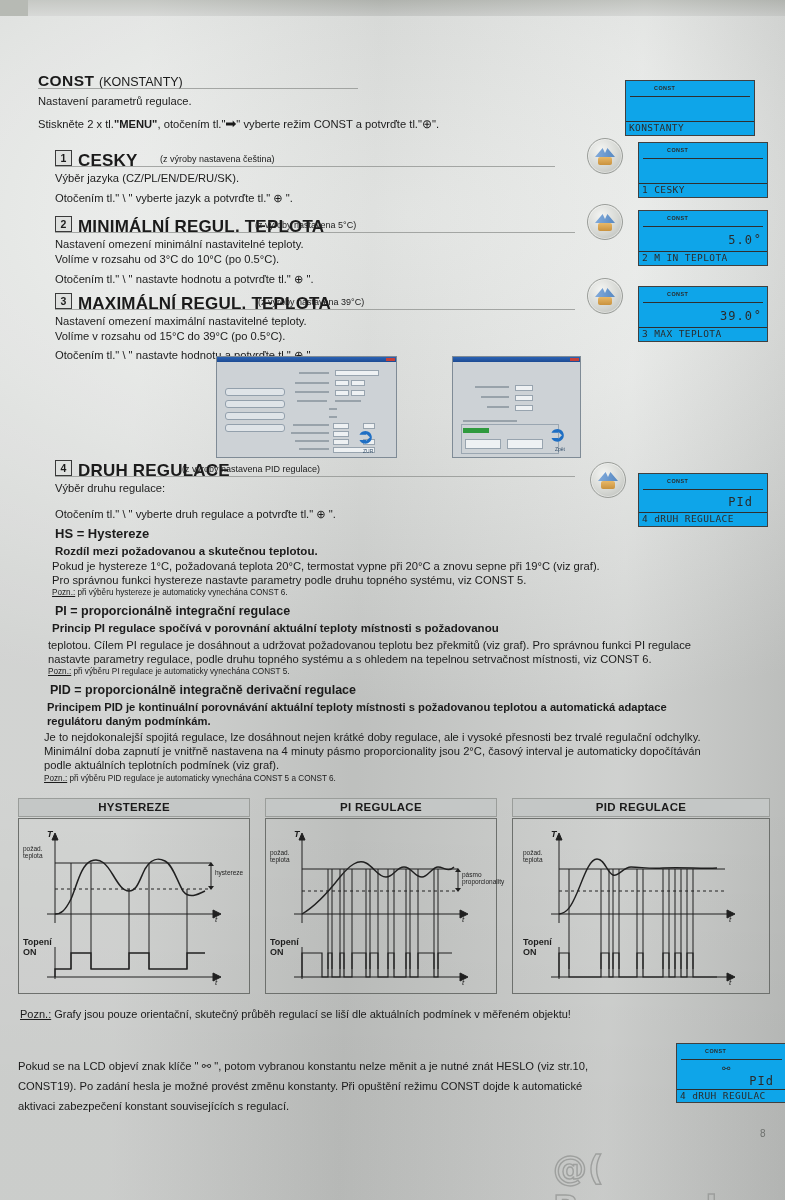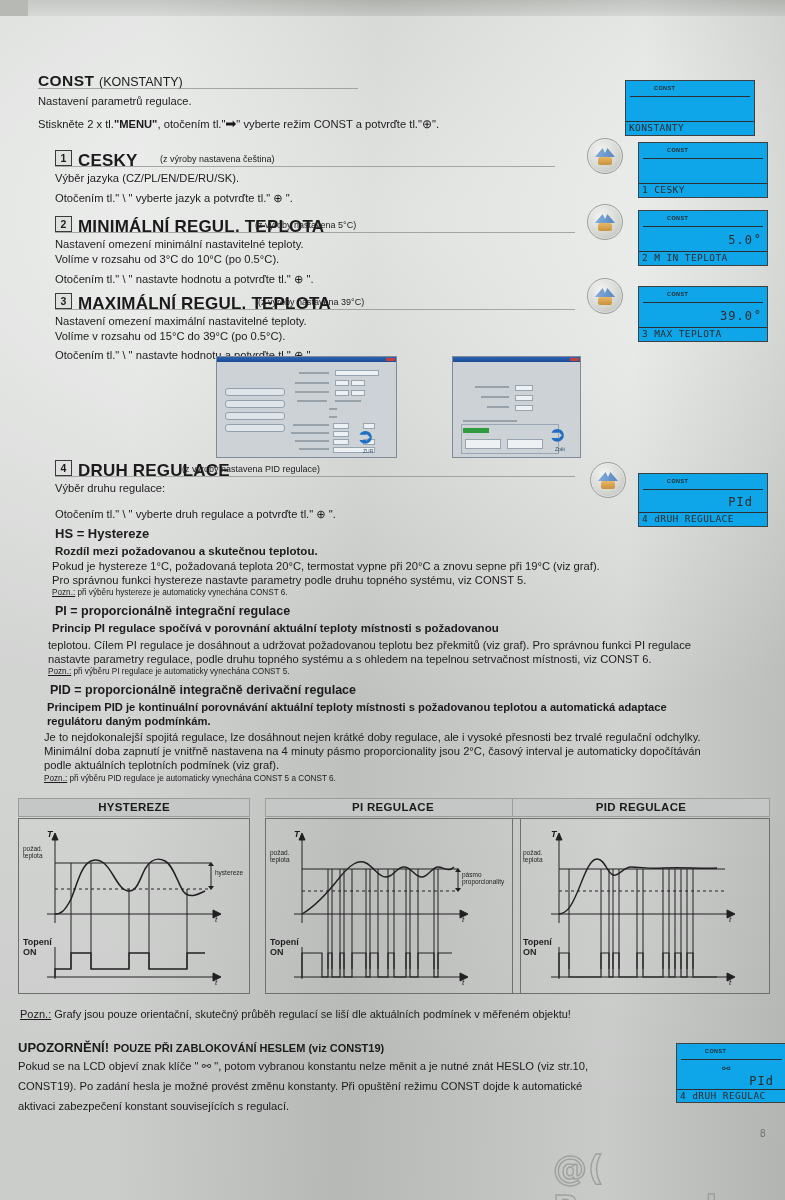--- a/index.html
+++ b/index.html
@@ -348,21 +348,21 @@
 teplota</div>
       <div class="gaxis-t b" style="left:28px;top:10px;font-size:9px;">T</div>
       <div class="gaxis-t" style="left:196px;top:96px;">t</div>
       <div class="gaxis-t" style="left:196px;top:159px;">t</div>
       <div class="glab" style="left:196px;top:50px;">hystereze</div>
       <div class="glab big" style="left:4px;top:118px;white-space:pre;">Topení
 ON</div>
     </div>
   </div>
 
-  <div class="gpanel" style="left:265px;top:798px;width:256px;height:196px;">
+  <div class="gpanel" style="left:265px;top:798px;width:232px;height:196px;">
     <div class="ghead">PI REGULACE</div>
     <div class="gbody">
       <svg width="230" height="174" viewBox="0 0 230 174">
         <g stroke="#202020" fill="none" stroke-width="1">
           <line x1="36" y1="18" x2="36" y2="104"></line>
           <polygon points="36,14 33,21 39,21" fill="#202020"></polygon>
           <line x1="28" y1="95" x2="196" y2="95"></line>
           <polygon points="202,95 194,91 194,99" fill="#202020"></polygon>
           <line x1="36" y1="128" x2="36" y2="160"></line>
           <line x1="28" y1="158" x2="196" y2="158"></line>
@@ -442,24 +442,20 @@
       <div class="glab big" style="left:10px;top:118px;white-space:pre;">Topení
 ON</div>
     </div>
   </div>
 
   <div class="footnote" style="left:20px;top:1008px;">
     <span class="u">Pozn.:</span>
     <span>Grafy jsou pouze orientační, skutečný průběh regulací se liší dle aktuálních podmínek v měřeném objektu!</span>
   </div>
 
-  <div class="warn" style="left:18px;top:1038px;">
-    <span class="w1">UPOZORNĚNÍ!</span>
-    <span class="w2">POUZE PŘI ZABLOKOVÁNÍ HESLEM (viz CONST19)</span>
-  </div>
   <div class="body-t" style="left:18px;top:1060px;">Pokud se na LCD objeví znak klíče " ⚯ ", potom vybranou konstantu nelze měnit a je nutné znát HESLO (viz str.10,</div>
   <div class="body-t" style="left:18px;top:1080px;">CONST19). Po zadání hesla je možné provést změnu konstanty. Při opuštění režimu CONST dojde k automatické</div>
   <div class="body-t" style="left:18px;top:1100px;">aktivaci zabezpečení konstant souvisejících s regulací.</div>
 
   <div class="pageno" style="left:760px;top:1128px;">8</div>
 
   <div class="wm" style="left:553px;top:1148px;">@( Bazos.sk</div>
 
 </div>
 

